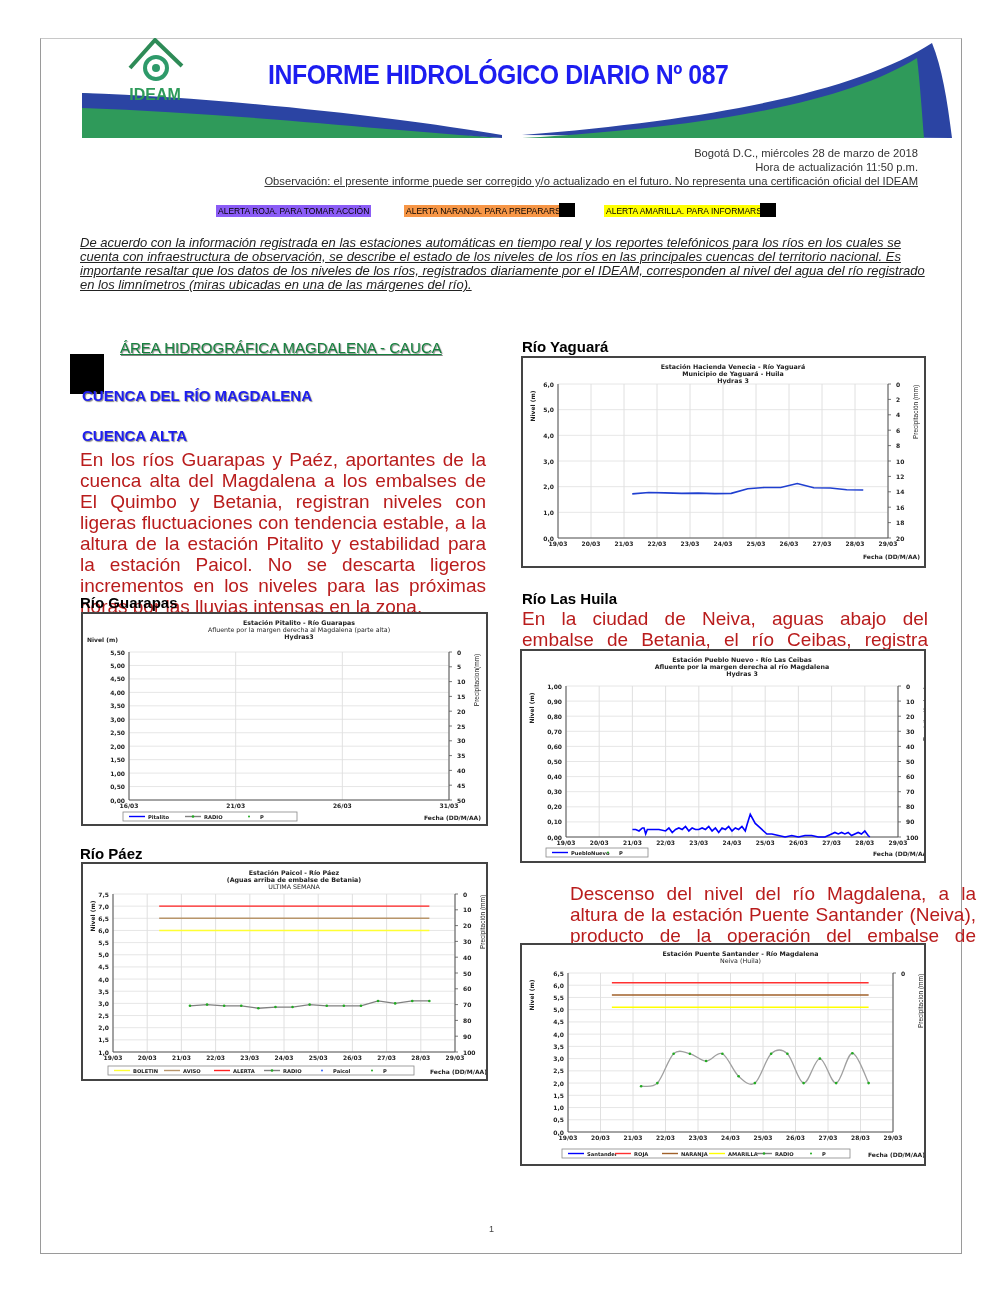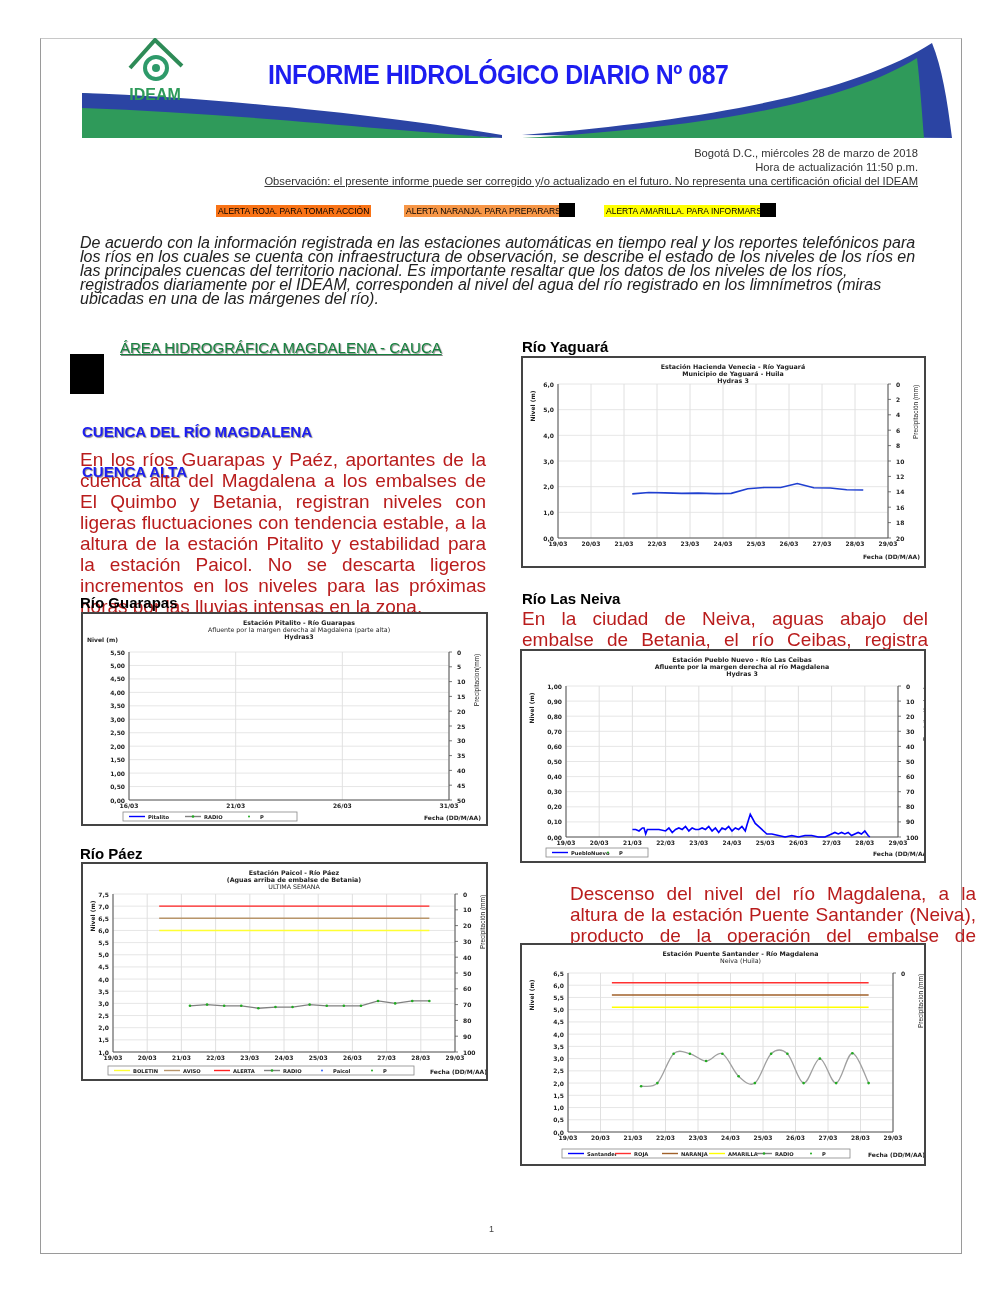--- a/index.html
+++ b/index.html
@@ -4,23 +4,23 @@
 <style>
   html,body{margin:0;padding:0;background:#fff;}
   body{width:1000px;height:1293px;position:relative;font-family:"Liberation Sans",sans-serif;color:#000;overflow:hidden;}
   .page{position:absolute;left:40px;top:38px;width:920px;height:1214px;border:1px solid #9a9a9a;border-top:1px solid #c8c8c8;}
   .banner{position:absolute;left:82px;top:38px;width:896px;height:100px;}
   .title{position:absolute;left:268px;top:60px;font-size:27px;font-weight:bold;color:#1d1df0;letter-spacing:-0.5px;transform:scaleX(0.92);transform-origin:left;}
   .logo{position:absolute;left:120px;top:38px;width:70px;height:68px;}
   .meta{position:absolute;right:82px;font-size:11.2px;color:#333;}
   .alert{position:absolute;top:205px;height:12px;font-size:8.5px;line-height:12px;padding:0 2px;color:#000;}
   .blackbox{position:absolute;background:#000;}
-  .intro{position:absolute;left:80px;top:236px;width:846px;font-size:16px;font-style:italic;line-height:14px;color:#222;}
+  .intro{position:absolute;left:80px;top:236px;width:846px;font-size:13px;font-style:italic;line-height:14px;color:#222;text-decoration:underline;}
   .h-area{position:absolute;left:120px;top:339px;font-size:15px;font-weight:normal;color:#15803d;text-decoration:underline;text-shadow:1px 1px 1px #888;}
-  .h-sub{position:absolute;left:82px;font-size:15px;font-weight:bold;color:#1d1df0;text-shadow:1px 1px 1px #888;margin-top:36px;}
+  .h-sub{position:absolute;left:82px;font-size:15px;font-weight:bold;color:#1d1df0;text-shadow:1px 1px 1px #888;}
   .body-text{position:absolute;font-size:19px;line-height:21px;text-align:justify;color:#b91c1c;}
   .river{position:absolute;font-size:15px;font-weight:bold;color:#000000;}
   .chart{position:absolute;border:2px solid #444;background:#fff;}
   .chart svg{position:absolute;left:0;top:0;}
   .pageno{position:absolute;left:489px;top:1224px;font-size:9px;color:#444;}
 </style>
 </head>
 <body>
 
 <div class="page"></div>
@@ -40,21 +40,21 @@
     <text x="35" y="62" text-anchor="middle" font-family="Liberation Sans, sans-serif" font-weight="bold" font-size="16" fill="#2e9a5a">IDEAM</text>
   </svg>
 </div>
 
 <div class="title">INFORME HIDROLÓGICO DIARIO Nº 087</div>
 
 <div class="meta" style="top:147px;">Bogotá D.C., miércoles 28 de marzo de 2018</div>
 <div class="meta" style="top:161px;">Hora de actualización 11:50 p.m.</div>
 <div class="meta" style="top:175px;text-decoration:underline;">Observación: el presente informe puede ser corregido y/o actualizado en el futuro. No representa una certificación oficial del IDEAM</div>
 
-<div class="alert" style="left:216px;background:#f97316;">ALERTA ROJA. PARA TOMAR ACCIÓN</div>
+<div class="alert" style="left:216px;background:#8b5cf6;">ALERTA ROJA. PARA TOMAR ACCIÓN</div>
 <div class="alert" style="left:404px;background:#f79646;max-width:152px;overflow:hidden;white-space:nowrap;">ALERTA NARANJA. PARA PREPARARSE</div>
 <div class="blackbox" style="left:559px;top:203px;width:16px;height:14px;"></div>
 <div class="alert" style="left:604px;background:#ffff00;max-width:154px;overflow:hidden;white-space:nowrap;">ALERTA AMARILLA. PARA INFORMARSE</div>
 <div class="blackbox" style="left:760px;top:203px;width:16px;height:14px;"></div>
 
 <div class="intro">De acuerdo con la información registrada en las estaciones automáticas en tiempo real y los reportes telefónicos para los ríos en los cuales se cuenta con infraestructura de observación, se describe el estado de los niveles de los ríos en las principales cuencas del territorio nacional. Es importante resaltar que los datos de los niveles de los ríos, registrados diariamente por el IDEAM, corresponden al nivel del agua del río registrado en los limnímetros (miras ubicadas en una de las márgenes del río).</div>
 
 <div class="h-area">ÁREA HIDROGRÁFICA MAGDALENA - CAUCA</div>
 <div class="blackbox" style="left:70px;top:354px;width:34px;height:40px;"></div>
 <div class="h-sub" style="top:387px;">CUENCA DEL RÍO MAGDALENA</div>
@@ -341,21 +341,21 @@
       <line x1="35" x2="35" y1="26" y2="180" stroke="#555" stroke-width="1"></line>
       <line x1="35" x2="365" y1="180" y2="180" stroke="#555" stroke-width="1"></line>
       <line x1="365" x2="365" y1="26" y2="180" stroke="#555" stroke-width="1"></line>
       <text x="0" y="0" transform="translate(12,48) rotate(-90)" text-anchor="middle" font-size="6" font-weight="bold" fill="#222" font-family="DejaVu Sans, sans-serif">Nivel (m)</text>
       <text x="0" y="0" transform="translate(395,54) rotate(-90)" text-anchor="middle" font-size="6.5" fill="#222" font-family="Liberation Sans, sans-serif">Precipitación (mm)</text>
       <text x="397" y="201" text-anchor="end" font-size="6" font-weight="bold" fill="#222" font-family="DejaVu Sans, sans-serif">Fecha (DD/M/AA)</text>
       <path d="M109.25,135.85333333333332 L125.75,134.57 L142.25,134.82666666666665 L158.75,135.34 L175.25,135.08333333333334 L191.75,135.59666666666666 L208.25,135.34 L224.75,130.72 L241.25,129.43666666666667 L257.75,129.43666666666667 L274.25,125.58666666666667 L290.75,129.69333333333333 L307.25,129.95 L323.75,131.74666666666667 L340.25,132.00333333333333" fill="none" stroke="#1f3fd0" stroke-width="1.6"></path>
     </svg>
   </div>
 
-<div class="river" style="left:522px;top:590px;">Río Las Neiva</div>
+<div class="river" style="left:522px;top:590px;">Río Las Huila</div>
 <div class="body-text" style="left:522px;top:608px;width:406px;">En la ciudad de Neiva, aguas abajo del embalse de Betania, el río Ceibas, registra fluctuaciones con tendencia al descenso.</div>
 <div class="chart" style="left:520px;top:649px;width:402px;height:210px;">
     <svg id="c-ceibas" width="402" height="210">
       <text x="220" y="11" text-anchor="middle" font-size="6.3" font-weight="bold" fill="#222" font-family="DejaVu Sans, sans-serif">Estación Pueblo Nuevo - Río Las Ceibas</text>
       <text x="220" y="18" text-anchor="middle" font-size="6.3" font-weight="bold" fill="#222" font-family="DejaVu Sans, sans-serif">Afluente por la margen derecha al río Magdalena</text>
       <text x="220" y="25" text-anchor="middle" font-size="6.3" font-weight="bold" fill="#222" font-family="DejaVu Sans, sans-serif">Hydras 3</text>
       <line x1="44" x2="44" y1="35" y2="186" stroke="#d8d8d8" stroke-width="0.8"></line>
       <text x="44" y="194" text-anchor="middle" font-size="6" font-weight="bold" fill="#222" font-family="DejaVu Sans, sans-serif">19/03</text>
       <line x1="77.2" x2="77.2" y1="35" y2="186" stroke="#d8d8d8" stroke-width="0.8"></line>
       <text x="77.2" y="194" text-anchor="middle" font-size="6" font-weight="bold" fill="#222" font-family="DejaVu Sans, sans-serif">20/03</text>

